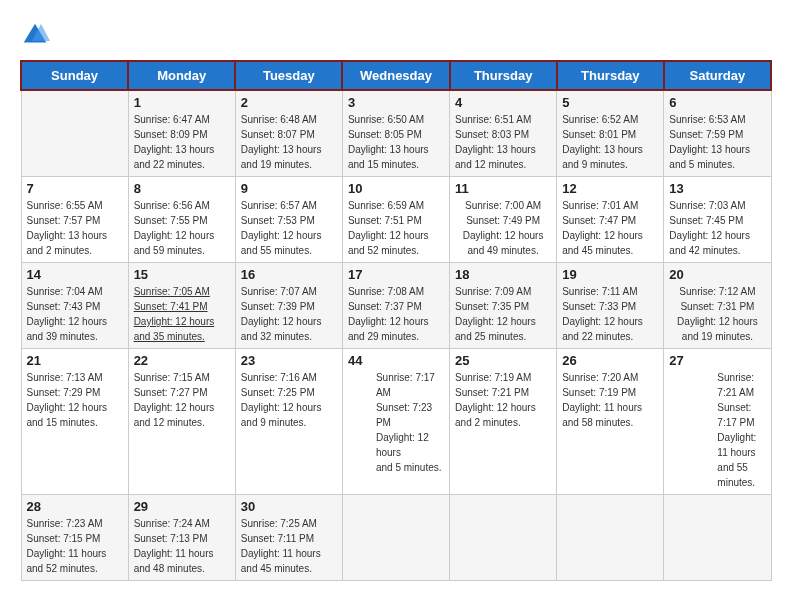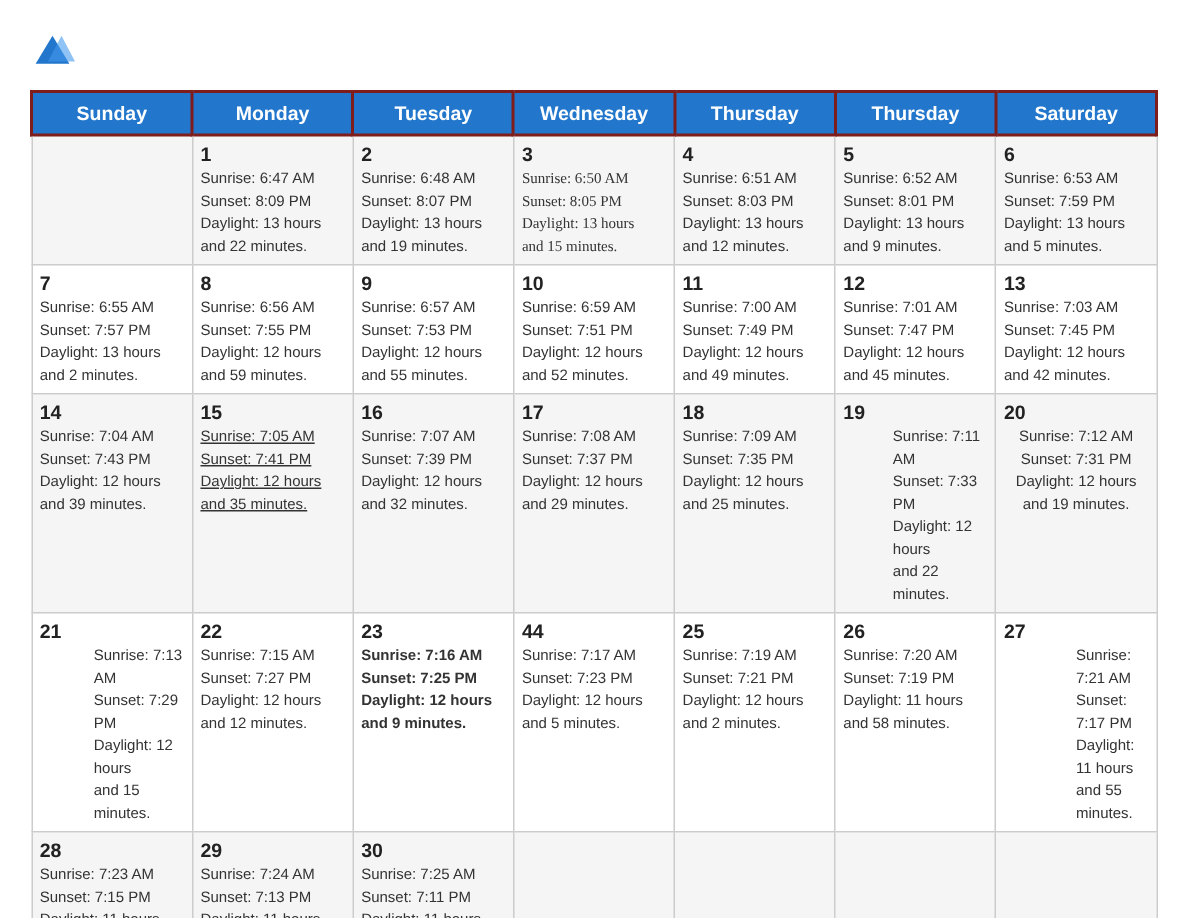--- a/index.html
+++ b/index.html
@@ -130,21 +130,21 @@
         </td>
         <td>
           <span class="day-number">2</span>
           <div class="day-info" style="white-space: pre-line;">Sunrise: 6:48 AM
 Sunset: 8:07 PM
 Daylight: 13 hours
 and 19 minutes.</div>
         </td>
         <td>
           <span class="day-number">3</span>
-          <div class="day-info" style="white-space: pre-line; font-family: Liberation Serif, serif;">Sunrise: 6:50 AM
+          <div class="day-info" style="white-space: pre-line;">Sunrise: 6:50 AM
 Sunset: 8:05 PM
 Daylight: 13 hours
 and 15 minutes.</div>
         </td>
         <td>
           <span class="day-number">4</span>
           <div class="day-info" style="white-space: pre-line;">Sunrise: 6:51 AM
 Sunset: 8:03 PM
 Daylight: 13 hours
 and 12 minutes.</div>
@@ -188,21 +188,21 @@
         </td>
         <td>
           <span class="day-number">10</span>
           <div class="day-info" style="white-space: pre-line;">Sunrise: 6:59 AM
 Sunset: 7:51 PM
 Daylight: 12 hours
 and 52 minutes.</div>
         </td>
         <td>
           <span class="day-number">11</span>
-          <div class="day-info" style="white-space: pre-line;">Sunrise: 7:00 AM
+          <div class="day-info" style="white-space: pre-line; text-align: center;">Sunrise: 7:00 AM
 Sunset: 7:49 PM
 Daylight: 12 hours
 and 49 minutes.</div>
         </td>
         <td>
           <span class="day-number">12</span>
           <div class="day-info" style="white-space: pre-line;">Sunrise: 7:01 AM
 Sunset: 7:47 PM
 Daylight: 12 hours
 and 45 minutes.</div>
@@ -246,58 +246,58 @@
         </td>
         <td>
           <span class="day-number">18</span>
           <div class="day-info" style="white-space: pre-line;">Sunrise: 7:09 AM
 Sunset: 7:35 PM
 Daylight: 12 hours
 and 25 minutes.</div>
         </td>
         <td>
           <span class="day-number">19</span>
-          <div class="day-info" style="white-space: pre-line; margin-left: 33px;">Sunrise: 7:11 AM
+          <div class="day-info" style="white-space: pre-line;">Sunrise: 7:11 AM
 Sunset: 7:33 PM
 Daylight: 12 hours
 and 22 minutes.</div>
         </td>
         <td>
           <span class="day-number">20</span>
           <div class="day-info" style="white-space: pre-line; text-align: center;">Sunrise: 7:12 AM
 Sunset: 7:31 PM
 Daylight: 12 hours
 and 19 minutes.</div>
         </td>
       </tr>
       <tr>
         <td>
           <span class="day-number">21</span>
-          <div class="day-info" style="white-space: pre-line; margin-left: 36px;">Sunrise: 7:13 AM
+          <div class="day-info" style="white-space: pre-line;">Sunrise: 7:13 AM
 Sunset: 7:29 PM
 Daylight: 12 hours
 and 15 minutes.</div>
         </td>
         <td>
           <span class="day-number">22</span>
           <div class="day-info" style="white-space: pre-line;">Sunrise: 7:15 AM
 Sunset: 7:27 PM
 Daylight: 12 hours
 and 12 minutes.</div>
         </td>
         <td>
           <span class="day-number">23</span>
-          <div class="day-info" style="white-space: pre-line; font-weight: bold;">Sunrise: 7:16 AM
+          <div class="day-info" style="white-space: pre-line;">Sunrise: 7:16 AM
 Sunset: 7:25 PM
 Daylight: 12 hours
 and 9 minutes.</div>
         </td>
         <td>
           <span class="day-number">44</span>
-          <div class="day-info" style="white-space: pre-line;">Sunrise: 7:17 AM
+          <div class="day-info" style="white-space: pre-line; margin-left: 28px;">Sunrise: 7:17 AM
 Sunset: 7:23 PM
 Daylight: 12 hours
 and 5 minutes.</div>
         </td>
         <td>
           <span class="day-number">25</span>
           <div class="day-info" style="white-space: pre-line;">Sunrise: 7:19 AM
 Sunset: 7:21 PM
 Daylight: 12 hours
 and 2 minutes.</div>

